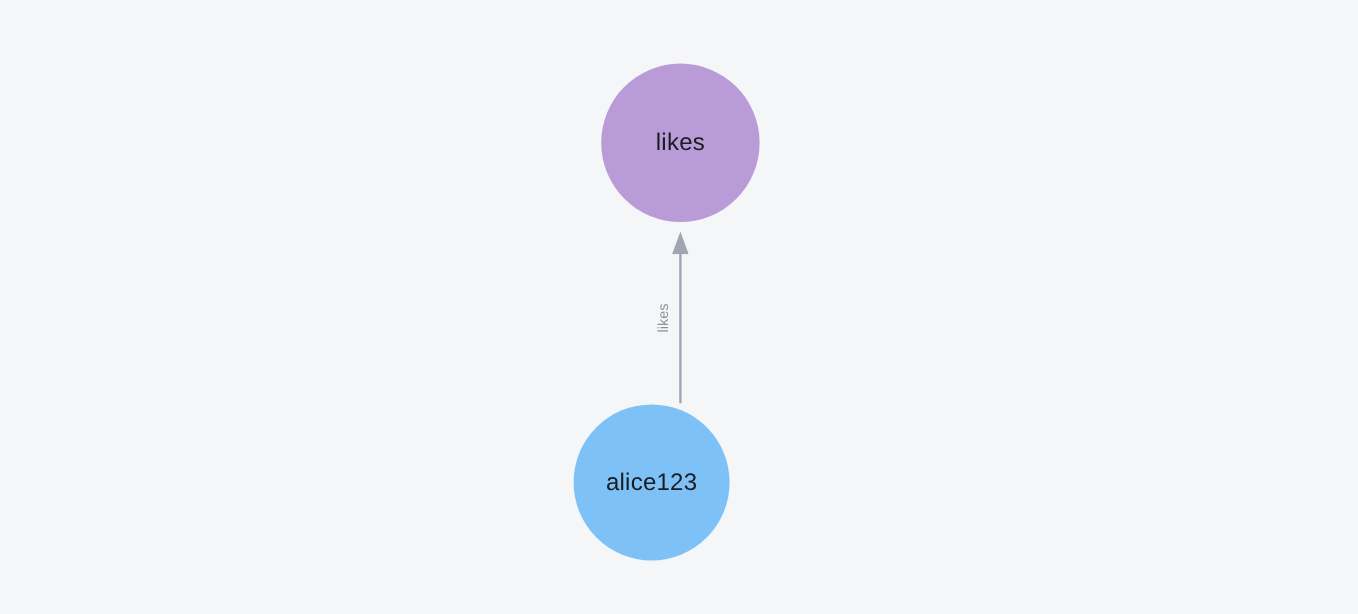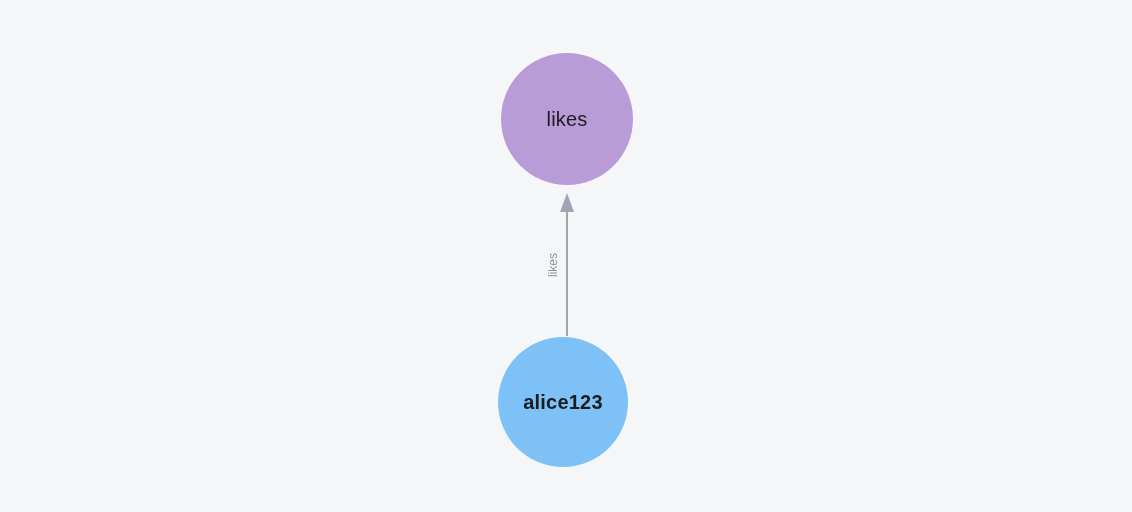--- a/index.html
+++ b/index.html
@@ -22,25 +22,24 @@
     cursor: pointer;
     user-select: none;
   }
   .node--hiking {
     left: 501px;
     top: 53px;
     width: 132px;
     height: 132px;
   }
   .node--alice {
-    left: 498px;
+    left: 478px;
     top: 337px;
     width: 130px;
     height: 130px;
-    font-weight: bold;
   }
   .node__label {
     font-size: 20px;
     line-height: 1;
     letter-spacing: 0.2px;
   }
   .edge__line {
     position: absolute;
     left: 566px;
     top: 205px;

